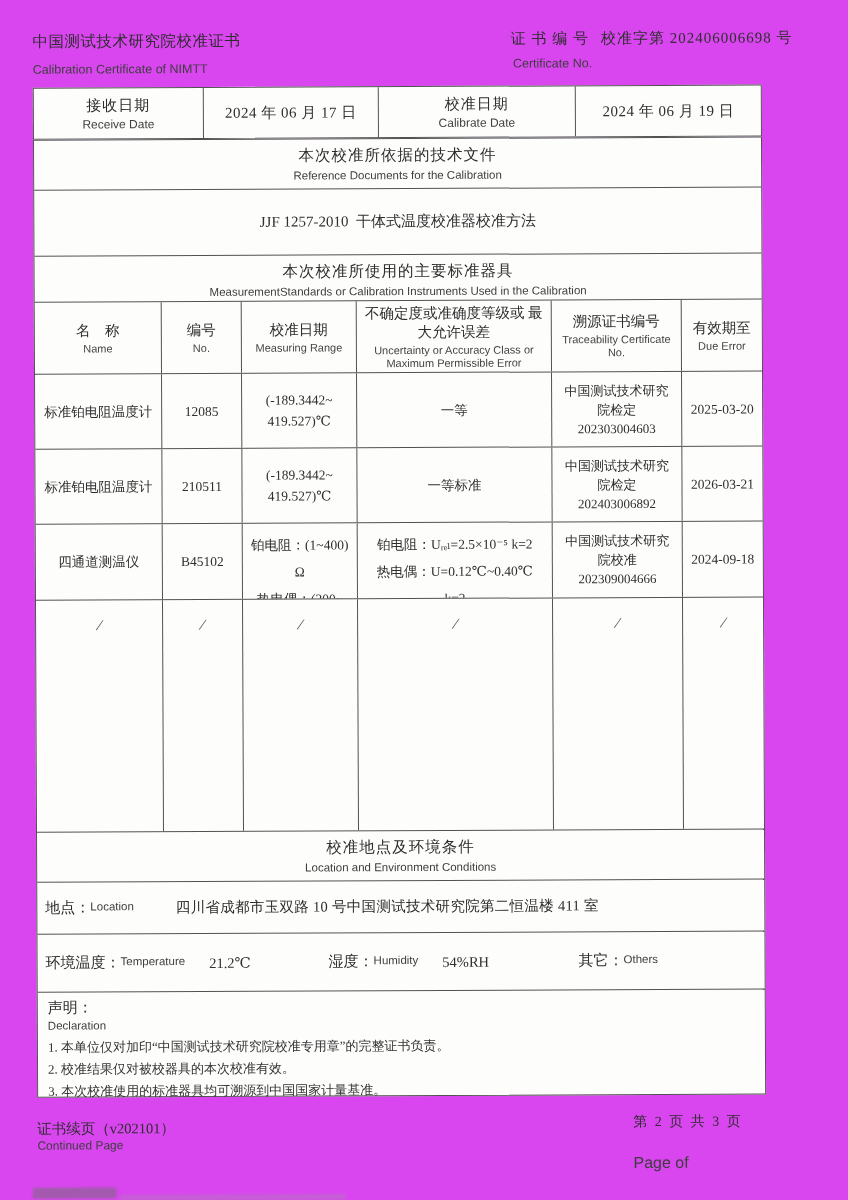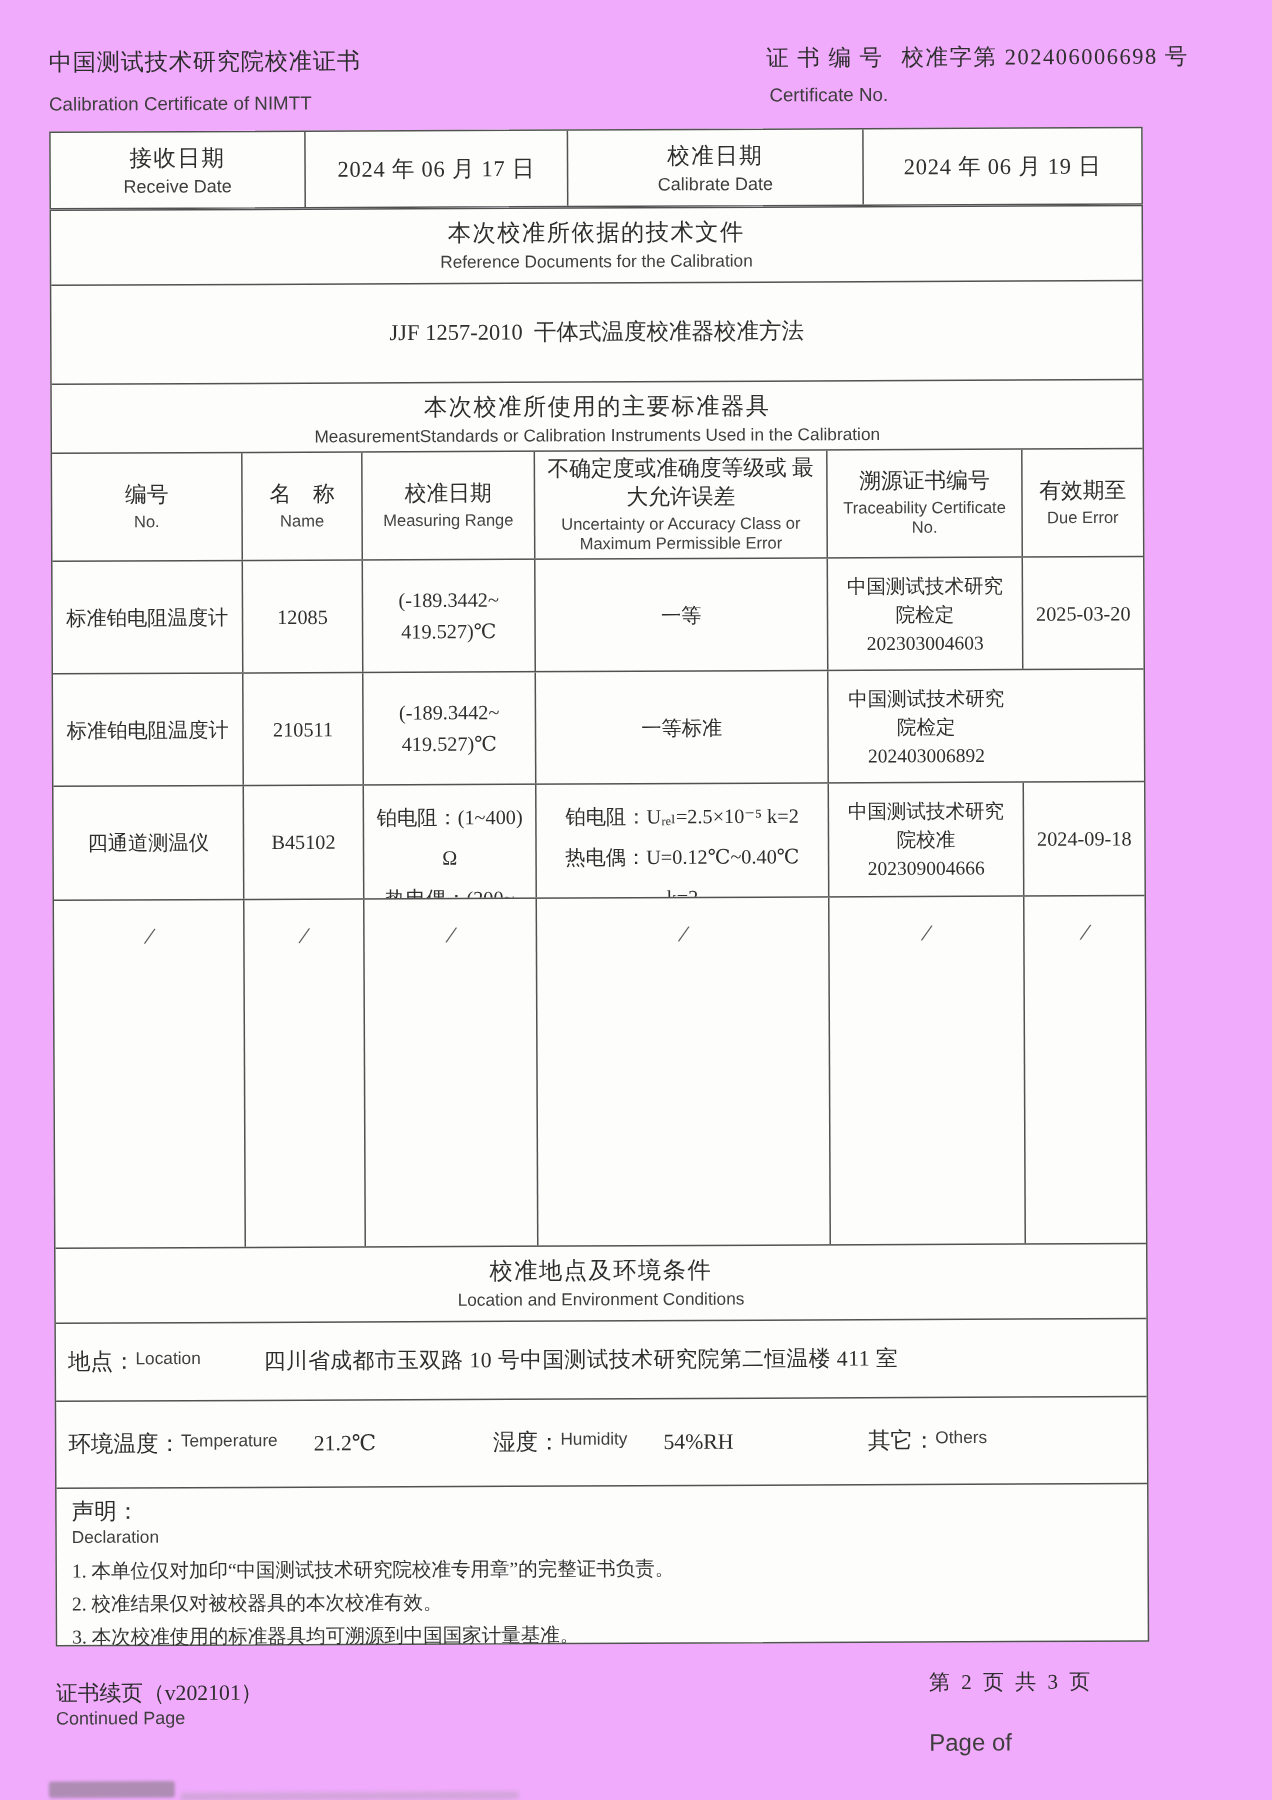--- a/index.html
+++ b/index.html
@@ -1,17 +1,17 @@
 <!DOCTYPE html>
 <html><head>
 <meta charset="utf-8">
 <style>
   html,body{margin:0;padding:0;background:#e8e8e6;}
   .page{
-    position:relative;width:848px;height:1200px;background:#f0abfc;
+    position:relative;width:848px;height:1200px;background:#d946ef;
     overflow:hidden;margin:0 auto;color:#2d2d2d;
     font-family:"Liberation Serif","DejaVu Serif",serif;
   }
   .sheet{position:absolute;inset:0;transform:rotate(-0.25deg);transform-origin:50% 50%;}
   .cn{font-family:"Liberation Serif","DejaVu Serif",serif;color:#2d2d2d;}
   .en{font-family:"Liberation Sans","DejaVu Sans",sans-serif;color:#3e3e3e;}
   .val{font-family:"Liberation Serif","DejaVu Serif",serif;color:#2f2f2f;}
   .pre{white-space:pre-wrap;}
 
   
@@ -79,21 +79,21 @@
   .decl{height:104px;padding:6px 10px;box-sizing:border-box;}
   .decl-cn{font-size:15px;}
   .decl-en{font-size:11.5px;margin-top:2px;}
   .decl-items{margin-top:5px;}
   .decl-item{font-size:13px;line-height:22px;color:#333;}
 
   
   .foot-l{position:absolute;left:35px;top:1118px;}
   .foot-l-cn{font-size:14.5px;}
   .foot-l-en{font-size:12px;margin-top:0;}
-  .foot-r{position:absolute;left:617px;top:1114px;}
+  .foot-r{position:absolute;left:631px;top:1114px;}
   .foot-r-cn{font-size:14px;letter-spacing:2px;}
   .foot-r-en{font-size:16px;margin-top:23px;letter-spacing:0;}
 
   
   .smudge{position:absolute;pointer-events:none;}
   .sm1{left:30px;top:1186px;width:84px;height:11px;background:#6f6f6f;opacity:.5;border-radius:2px;filter:blur(1px);}
   .sm2{left:118px;top:1194px;width:225px;height:5px;background:#9a9a9a;opacity:.35;filter:blur(1.5px);}
 </style>
 </head>
 <body>
@@ -143,26 +143,26 @@
         <div class="val pre">JJF 1257-2010  干体式温度校准器校准方法</div>
       </div>
 
       <div class="mrow sec-h h-std">
         <div class="cn t-cn">本次校准所使用的主要标准器具</div>
         <div class="en t-en">MeasurementStandards or Calibration Instruments Used in the Calibration</div>
       </div>
 
       <div class="mrow grid6 thead6">
         <div class="g6c">
+          <div class="cn hcn pre">名    称</div>
+          <div class="en hen">Name</div>
+        </div>
+        <div class="g6c">
           <div class="cn hcn">编号</div>
           <div class="en hen">No.</div>
-        </div>
-        <div class="g6c">
-          <div class="cn hcn pre">名    称</div>
-          <div class="en hen">Name</div>
         </div>
         <div class="g6c">
           <div class="cn hcn">校准日期</div>
           <div class="en hen">Measuring Range</div>
         </div>
         <div class="g6c">
           <div class="cn hcn">不确定度或准确度等级或 最大允许误差</div>
           <div class="en hen">Uncertainty or Accuracy Class or Maximum Permissible Error</div>
         </div>
         <div class="g6c">
@@ -211,20 +211,23 @@
           <div class="val c">419.527)℃</div>
         </div>
         <div class="g6c">
             <span class="cn c">一等标准</span>
           </div>
         <div class="g6c">
           <div class="cn tr-l">中国测试技术研究</div>
           <div class="cn tr-l">院检定</div>
           <div class="val tr-l">202403006892</div>
         </div>
+        <div class="g6c">
+            <span class="val c">2026-03-21</span>
+          </div>
       </div>
 
       <div class="mrow grid6 drow r3">
         <div class="g6c">
             <span class="cn c">四通道测温仪</span>
           </div>
         <div class="g6c">
             <span class="val c">B45102</span>
           </div>
         <div class="g6c clip">

